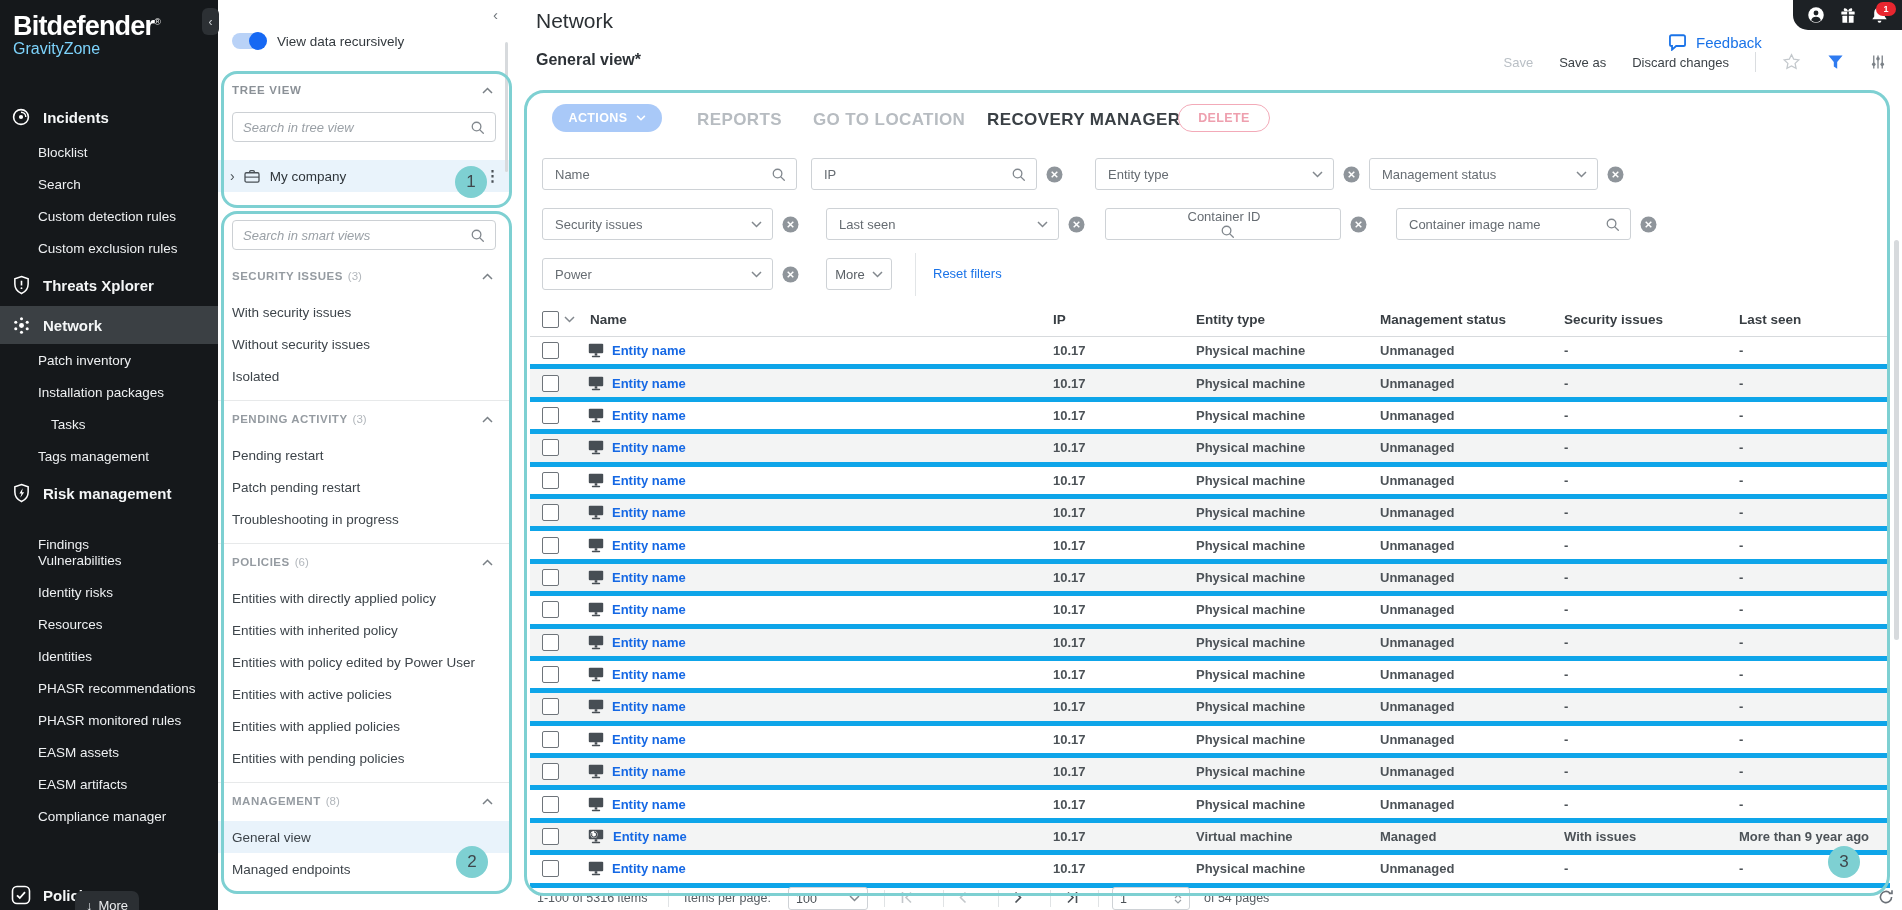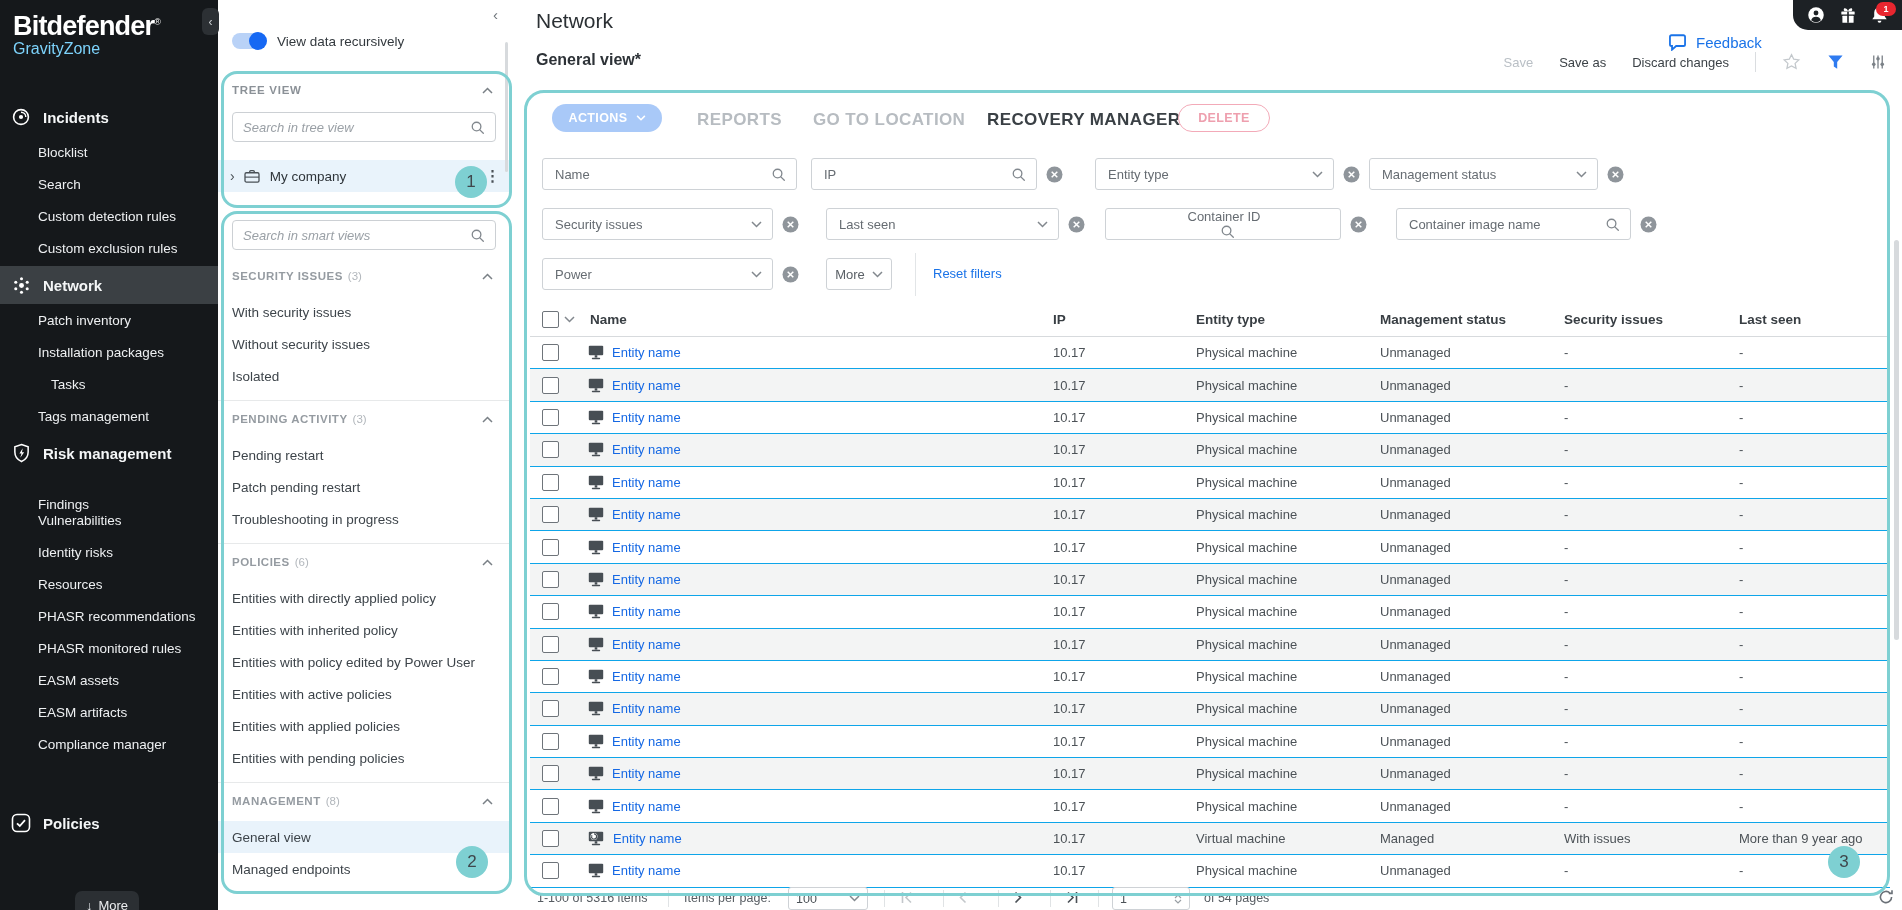--- a/index.html
+++ b/index.html
@@ -69,21 +69,21 @@
   .fclear{position:absolute;right:-27px;top:7px;display:flex;cursor:pointer;}
   #frow1 .s1{left:32px;width:255px;} #frow1 .s2{left:301px;width:226px;} #frow1 .s3{left:585px;width:239px;} #frow1 .s4{left:859px;width:229px;}
   #frow2 .s1{left:32px;width:231px;} #frow2 .s2{left:316px;width:233px;} #frow2 .s3{left:595px;width:236px;flex-direction:column;} #frow2 .s4{left:886px;width:235px;}
   #frow3 .s1{left:32px;width:231px;}
   .more-filter{position:absolute;left:316px;top:0;width:66px;height:32px;border:1px solid #ced2d6;border-radius:3px;display:flex;align-items:center;justify-content:center;gap:7px;font-size:13px;color:#5b6167;box-sizing:border-box;background:#fff;cursor:pointer;}
   .f-divider{position:absolute;left:405px;top:-5px;width:1px;height:43px;background:#e2e5e7;}
   .reset-link{position:absolute;left:423px;top:8px;font-size:13px;color:#1a73e8;cursor:pointer;}
   
   .tablewrap{position:absolute;left:20px;top:303px;width:1360px;height:585px;overflow:hidden;}
   .thead{display:flex;height:33px;border-bottom:1px solid #d7dadd;align-items:center;font-size:13.5px;font-weight:700;color:#383e43;}
-  .trow{display:flex;height:32.4px;font-size:13px;color:#4c5257;box-sizing:border-box;border-bottom:1px solid #0ea5e9;}
+  .trow{display:flex;height:32.4px;font-size:13px;color:#4c5257;box-sizing:border-box;border-bottom:5px solid #0ea5e9;font-weight:bold;}
   .trow.alt{background:#f3f4f4;}
   .cell{box-sizing:border-box;display:flex;align-items:center;padding-left:10px;overflow:hidden;white-space:nowrap;}
   .c0{width:53px;padding-left:0;} .c1{width:460px;} .c2{width:143px;} .c3{width:184px;} .c4{width:184px;} .c5{width:175px;} .c6{width:161px;}
   .cbx{width:15px;height:15px;border:1.5px solid #6e747a;border-radius:2px;background:#fff;margin-left:12px;flex:0 0 auto;cursor:pointer;}
   .hd-caret{margin-left:5px;display:flex;}
   .ricon{display:flex;margin-right:8px;margin-left:-5px;}
   .rlink{color:#1568e4;cursor:pointer;}
   .thead .c1{padding-left:7px;}
   
   .footer{position:absolute;left:0;top:888px;width:1392px;height:22px;background:#fff;font-size:12.5px;color:#565c62;}
@@ -127,20 +127,30 @@
         </div>
         <div class="nav-item nav1">
           <div style="display: inline;">Search</div>
         </div>
         <div class="nav-item nav1">
           <div style="display: inline;">Custom detection rules</div>
         </div>
         <div class="nav-item nav1">
           <div style="display: inline;">Custom exclusion rules</div>
         </div>
+        <div class="nav-item nav0">
+          <div class="nicon" style="display: flex;">
+            <svg width="19" height="20" viewBox="0 0 20 21">
+              <path d="M10 1.5 L17 4 V9.5 C17 14.5 14 17.8 10 19.5 C6 17.8 3 14.5 3 9.5 V4 Z" fill="none" stroke="#fff" stroke-width="1.6"></path>
+              <line x1="10" y1="6" x2="10" y2="11" stroke="#fff" stroke-width="1.7"></line>
+              <circle cx="10" cy="13.8" r="1" fill="#fff"></circle>
+            </svg>
+          </div>
+          <div style="display: inline;">Threats Xplorer</div>
+        </div>
         <div class="nav-item nav0 nav-selected">
           <div class="nicon" style="display: flex;">
             <svg width="21" height="21" viewBox="0 0 22 22">
               <g fill="#fff">
                 <circle cx="11" cy="11" r="2.6"></circle>
                 <circle cx="11" cy="4" r="1.6"></circle>
                 <circle cx="17" cy="7.5" r="1.6"></circle>
                 <circle cx="17" cy="14.5" r="1.6"></circle>
                 <circle cx="11" cy="18" r="1.6"></circle>
                 <circle cx="5" cy="14.5" r="1.6"></circle>
@@ -175,20 +185,23 @@
           <div style="display: inline; margin-top: 32px;">Findings</div>
         </div>
         <div class="nav-item nav1">
           <div style="display: inline;">Vulnerabilities</div>
         </div>
         <div class="nav-item nav1">
           <div style="display: inline;">Identity risks</div>
         </div>
         <div class="nav-item nav1">
           <div style="display: inline;">Resources</div>
+        </div>
+        <div class="nav-item nav1">
+          <div style="display: inline;">Identities</div>
         </div>
         <div class="nav-item nav1">
           <div style="display: inline;">PHASR recommendations</div>
         </div>
         <div class="nav-item nav1">
           <div style="display: inline;">PHASR monitored rules</div>
         </div>
         <div class="nav-item nav1">
           <div style="display: inline;">EASM assets</div>
         </div>

